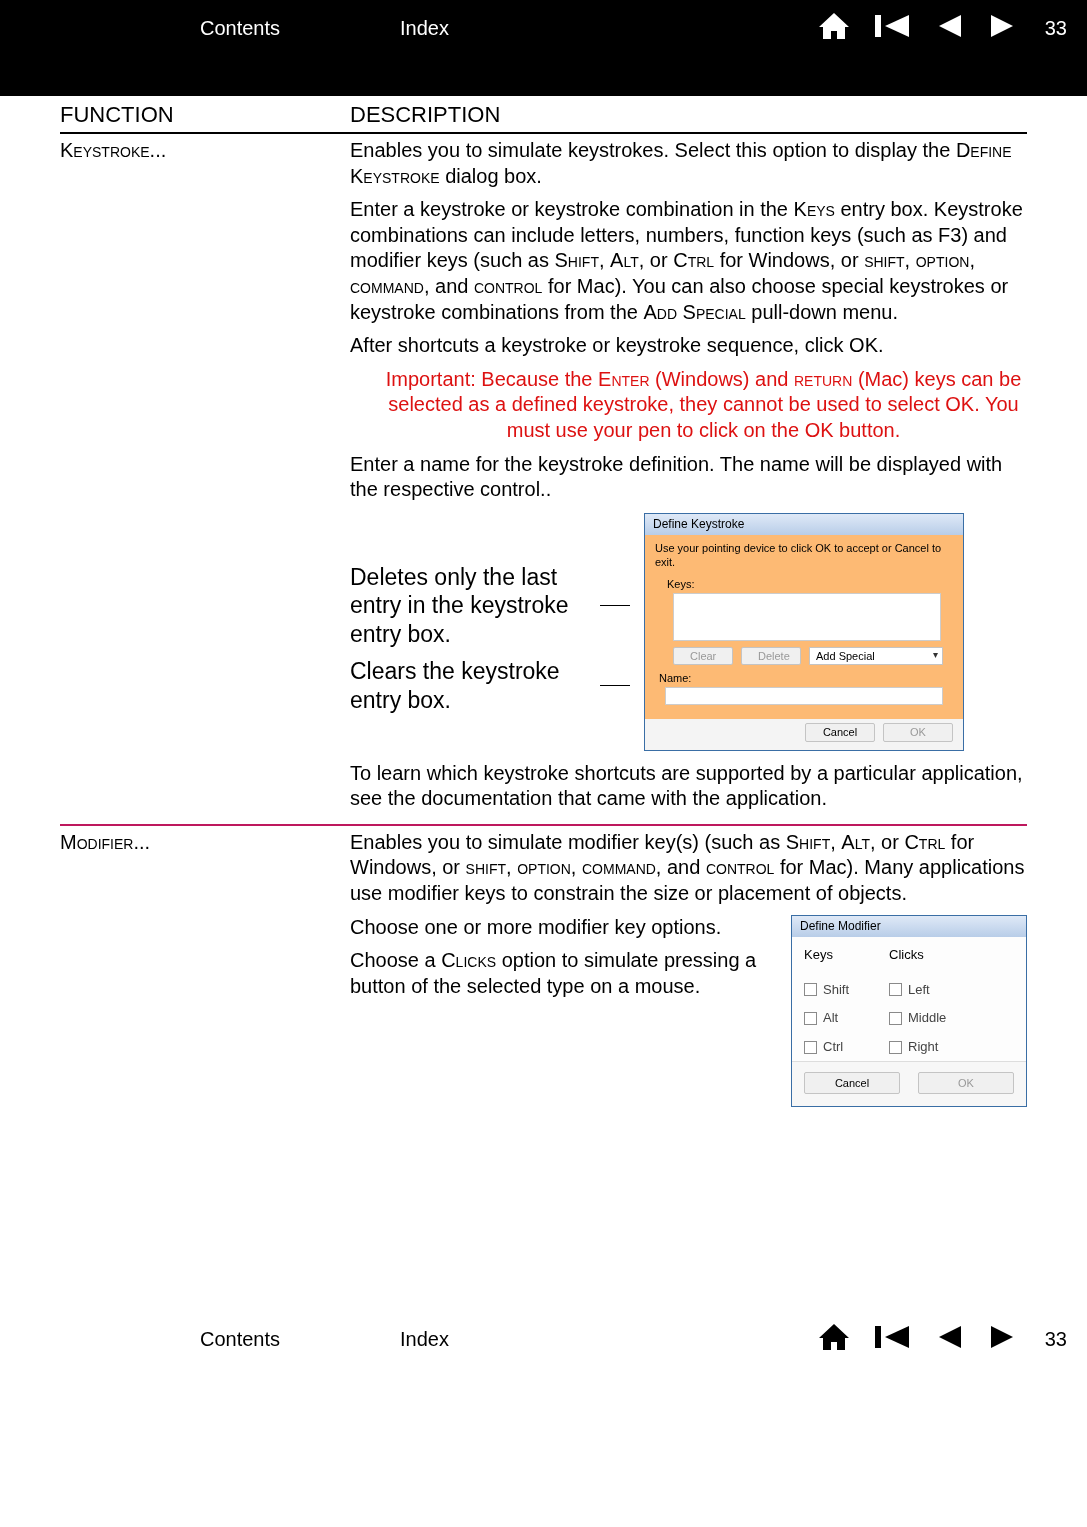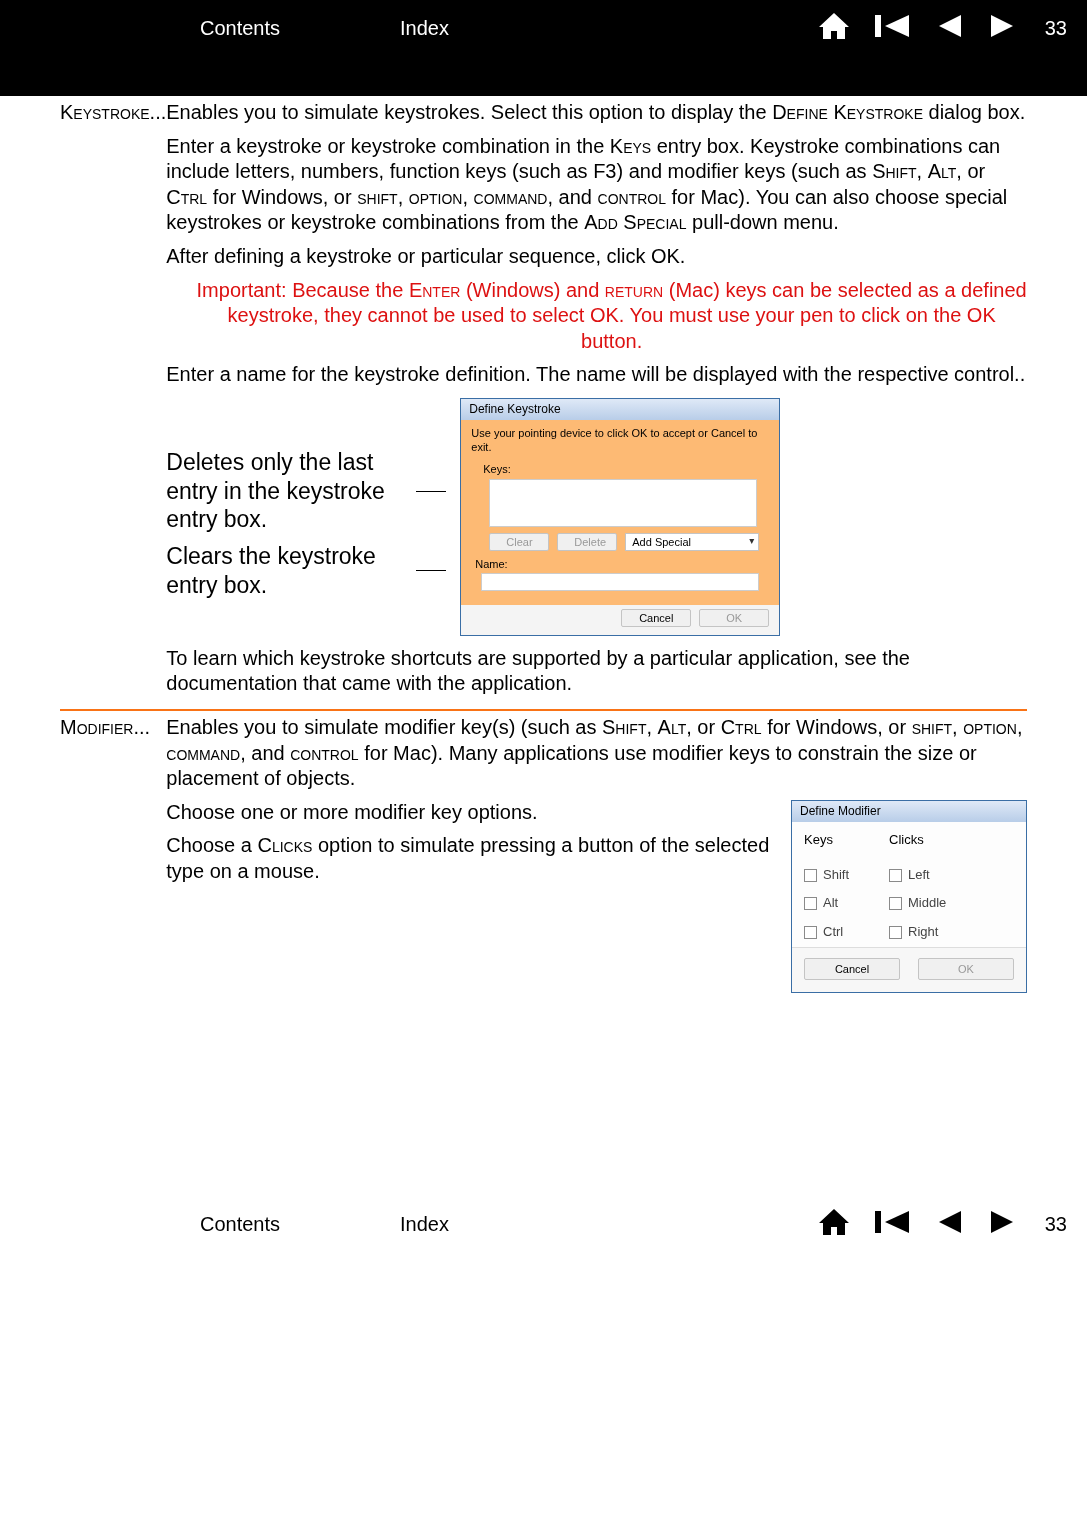--- a/index.html
+++ b/index.html
@@ -26,21 +26,21 @@
   .pagenum { font-size: 20px; margin-left: 6px; }
   .blackstrip { background:#000; height:40px; }
   .content { padding: 0 60px 200px 60px; }
   table.func { width: 100%; border-collapse: collapse; }
   table.func th { text-align:left; font-weight:normal; font-size:22px; padding:6px 0 4px; border-bottom:2px solid #000; }
   table.func td { vertical-align: top; padding:4px 0; font-size:20px; line-height:1.28; }
   .fcol { width: 290px; }
   .sc { font-variant: small-caps; }
   .para { margin-bottom:8px; }
   .important { color:#d11; padding-left:30px; margin-bottom:8px;text-align:center; }
-  .rowborder td { border-bottom:2px solid #f97316; }
+  .rowborder td { border-bottom:2px solid #be185d; }
   .diagwrap { display:flex; align-items:flex-start; gap:14px; margin-top:10px; }
   .annocol { width:280px; font-size:18px; line-height:1.25; }
   .anno1 { margin-top:50px; }
   .anno2 { margin-top:8px; }
   .dialog {
     border:1px solid #3a6ea5; width:320px; background:#f4f4f4;
     font-family: "Segoe UI", Tahoma, sans-serif; font-size:12px;
   }
   .dlg-title {
     background: linear-gradient(#dfe9f7,#b8cde8);
@@ -110,33 +110,37 @@
     </span>
     <span class="pagenum">33</span>
   </div>
 </div>
 <div class="blackstrip"></div>
 
 <div class="content">
 
 <table class="func">
   <tbody>
+        <tr>
+    <th class="fcol">FUNCTION</th>
+    <th>DESCRIPTION</th>
+  </tr>
 
   <tr class="rowborder">
     <td>
       <span class="sc">Keystroke...</span>
     </td>
     <td>
       <div class="para">
         <span>Enables you to simulate keystrokes. Select this option to display the </span><span class="sc">Define Keystroke</span><span> dialog box.</span>
       </div>
       <div class="para">
         <span>Enter a keystroke or keystroke combination in the </span><span class="sc">Keys</span><span> entry box. Keystroke combinations can include letters, numbers, function keys (such as F3) and modifier keys (such as </span><span class="sc">Shift</span><span>, </span><span class="sc">Alt</span><span>, or </span><span class="sc">Ctrl</span><span> for Windows, or </span><span class="sc">shift</span><span>, </span><span class="sc">option</span><span>, </span><span class="sc">command</span><span>, and </span><span class="sc">control</span><span> for Mac). You can also choose special keystrokes or keystroke combinations from the </span><span class="sc">Add Special</span><span> pull-down menu.</span>
       </div>
-      <div class="para">After defining a keystroke or particular sequence, click OK.</div>
+      <div class="para">After shortcuts a keystroke or keystroke sequence, click OK.</div>
       <div class="important">
         <span>Important: Because the </span><span class="sc">Enter</span><span> (Windows) and </span><span class="sc">return</span><span> (Mac) keys can be selected as a defined keystroke, they cannot be used to select OK. You must use your pen to click on the OK button.</span>
       </div>
       <div class="para">Enter a name for the keystroke definition. The name will be displayed with the respective control..</div>
 
       <div class="diagwrap">
         <div class="annocol">
           <div class="annorow anno1">
             <div class="txt">Deletes only the last entry in the keystroke entry box.</div>
             <div class="line"></div>

